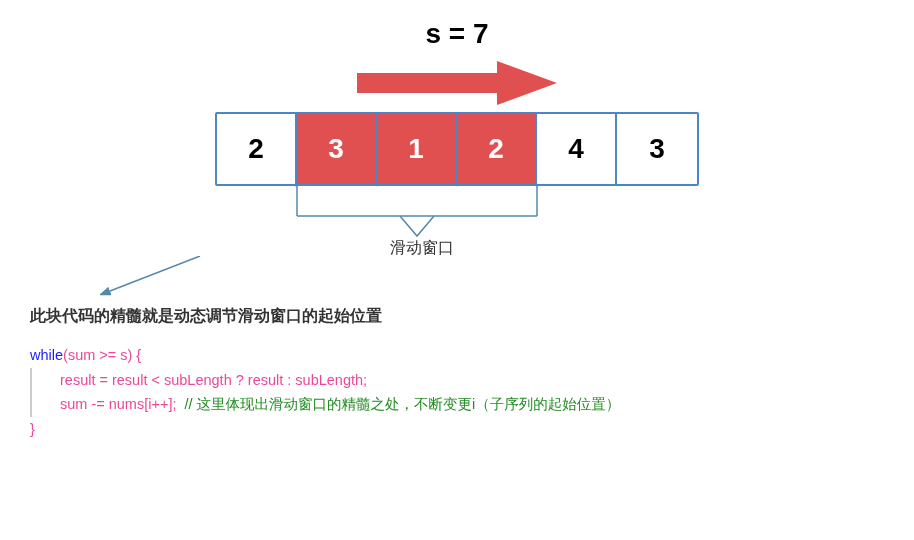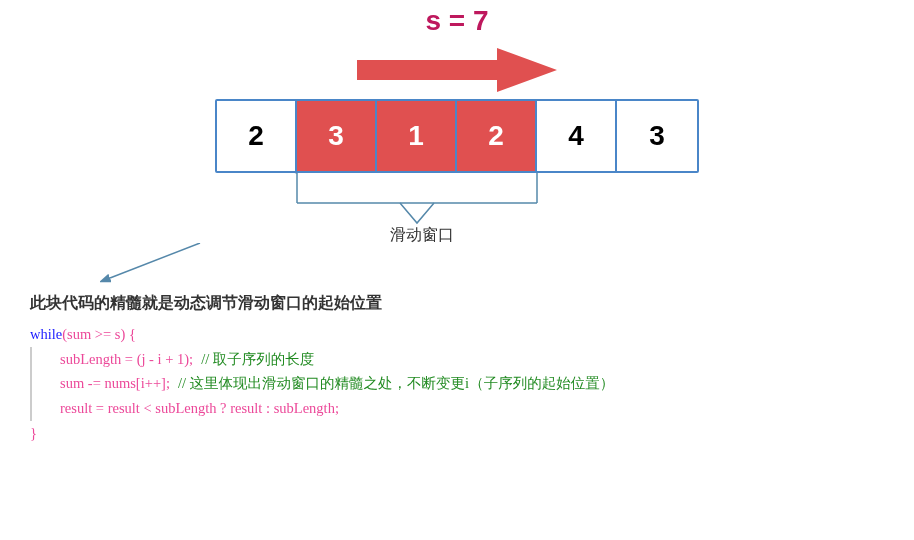--- a/index.html
+++ b/index.html
@@ -8,24 +8,24 @@
       height: 540px;
       background: #fff;
       font-family: 'Arial', sans-serif;
       overflow: hidden;
       position: relative;
     }
 
     
     .title-area {
       text-align: center;
-      padding-top: 5px;
+      padding-top: 18px;
       font-size: 28px;
       font-weight: bold;
-      color: #be185d;
+      color: #000000;
     }
 
     
     .arrow-container {
       display: flex;
       justify-content: center;
       margin-top: 8px;
     }
     .arrow-svg {
       display: block;
@@ -66,24 +66,24 @@
 
     
     .description {
       font-size: 16px;
       color: #333;
       margin-left: 30px;
       margin-top: 10px;
       font-weight: bold;
     }
     .code-block {
-      font-family: Liberation Serif, serif;
+      font-family: Liberation Sans, sans-serif;
       font-size: 14.5px;
       margin-left: 30px;
-      margin-top: 8px;
+      margin-top: 16px;
       line-height: 1.7;
     }
     .code-line {
       display: flex;
       align-items: baseline;
     }
     .code-indent {
       width: 20px;
       display: inline-block;
       border-left: 2px solid #ccc;
@@ -148,33 +148,28 @@
 
 <div class="description">此块代码的精髓就是动态调节滑动窗口的起始位置</div>
 
 <div class="code-block">
 
   <div class="code-line">
     <span class="kw-blue">while</span>
     <span class="kw-black"> (sum &gt;= s) {</span>
   </div>
 
+
   <div class="code-line">
     <span class="code-indent">&nbsp;</span>
-    <span class="kw-black">subLength = (j - i + 1);</span>
-    <span style="margin-left:8px;" class="comment-green">// 取子序列的长度</span>
+    <span class="kw-black">result = result &lt; subLength ? result : subLength;</span>
   </div>
 
   <div class="code-line">
     <span class="code-indent">&nbsp;</span>
     <span class="kw-black">sum -= nums[i++];</span>
     <span style="margin-left:8px;" class="comment-green">// 这里体现出滑动窗口的精髓之处，不断变更i（子序列的起始位置）</span>
   </div>
 
   <div class="code-line">
-    <span class="code-indent">&nbsp;</span>
-    <span class="kw-black">result = result &lt; subLength ? result : subLength;</span>
-  </div>
-
-  <div class="code-line">
     <span class="kw-black">}</span>
   </div>
 </div>
 
 </body></html>

